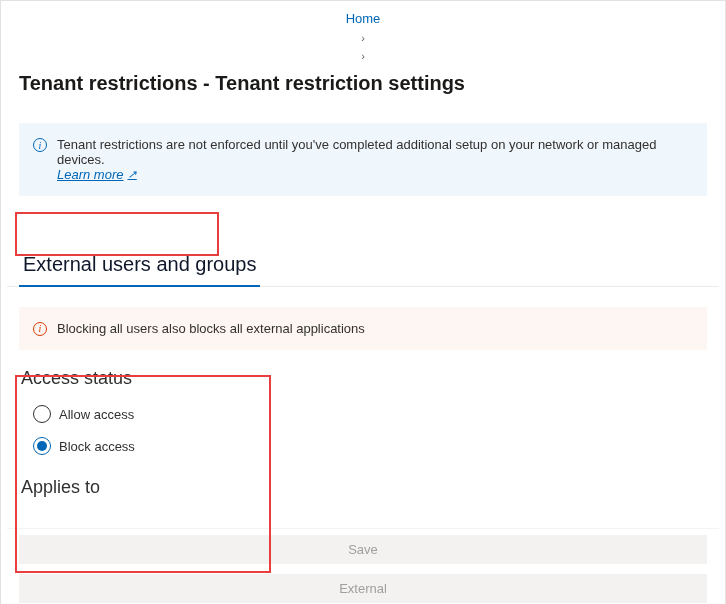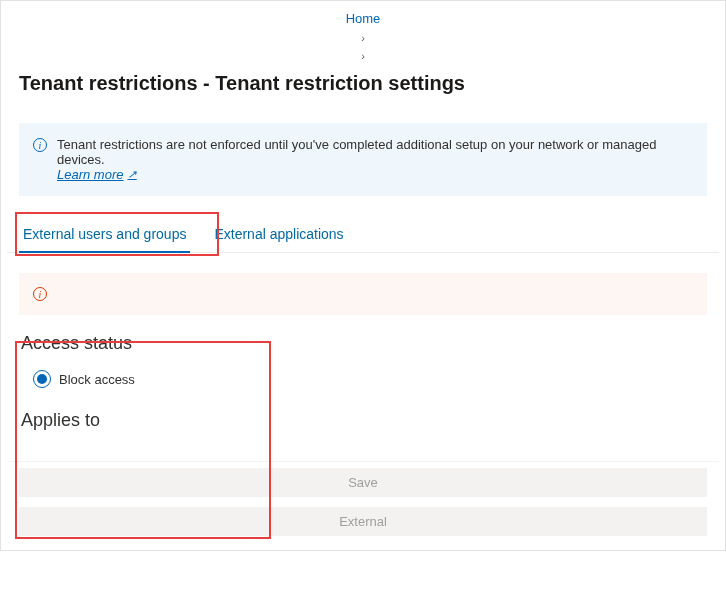--- a/index.html
+++ b/index.html
@@ -58,23 +58,24 @@
     .tabs {
       display: flex;
       gap: 20px;
       padding: 0 12px;
       border-bottom: 1px solid #edebe9;
       position: relative;
     }
     .tab {
       padding: 8px 4px 10px 4px;
       cursor: pointer;
-      color: #0369a1;
-      font-size: 14px;
+      color: #0f172a;
+      font-size: 20px;
       position: relative;
+      margin-top: 27px;
     }
     .tab.active {
       font-weight: 400;
     }
     .tab.active::after {
       content: "";
       position: absolute;
       left: 0; right: 0; bottom: -1px;
       height: 2px;
       background: #0067b8;
@@ -171,30 +172,34 @@
     <span>Tenant restrictions are not enforced until you've completed additional setup on your network or managed devices.</span><br>
     <a class="learn">
       <span>Learn more</span>
       <span class="ext-icon">↗</span>
     </a>
   </div>
 </div>
 
 <div class="tabs">
   <div class="tab active">External users and groups</div>
-  <div class="tab">External applications</div>
   <div class="hl-tab"></div>
 </div>
 
 <div class="content">
   <div class="warn-banner">
     <span class="warn-icon">i</span>
+    <span>Blocking all users also blocks all external applications</span>
   </div>
 
   <div class="section-label">Access status</div>
+  <div class="radio-row">
+    <span class="radio"></span>
+    <span>Allow access</span>
+  </div>
   <div class="radio-row">
     <span class="radio checked"></span>
     <span>Block access</span>
   </div>
 
   <div class="section-label">Applies to</div>
 
   <div class="hl-section"></div>
 </div>
 

